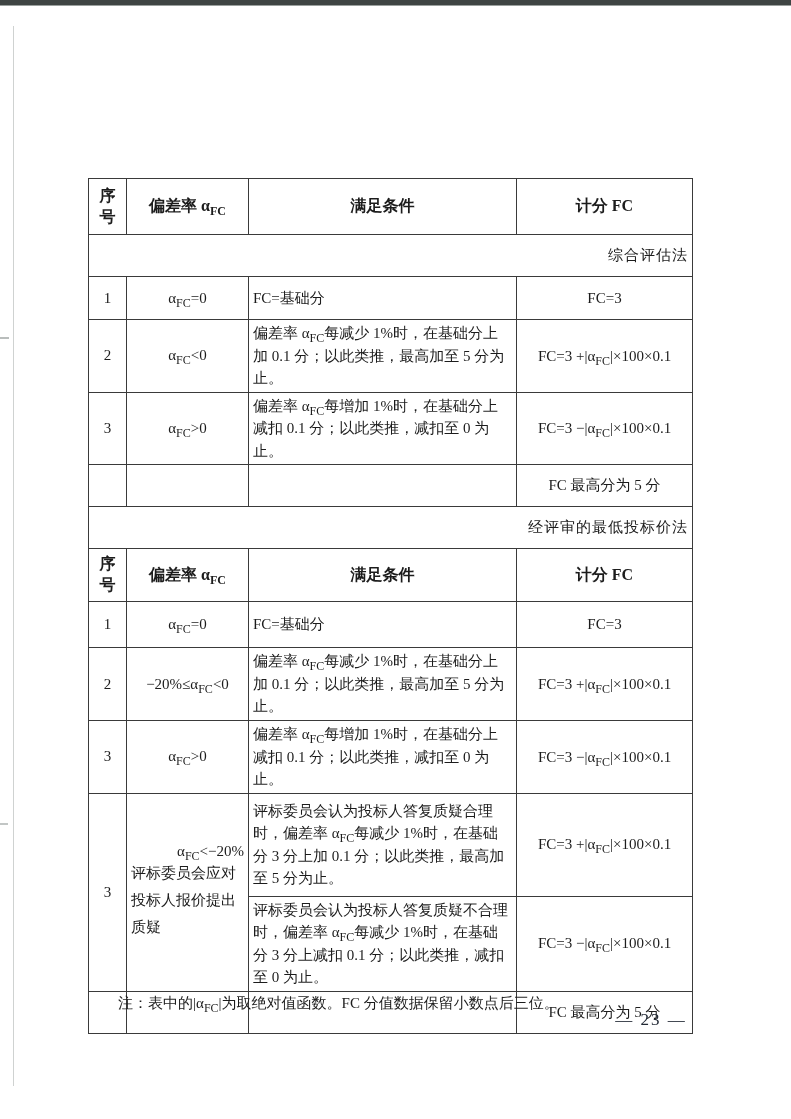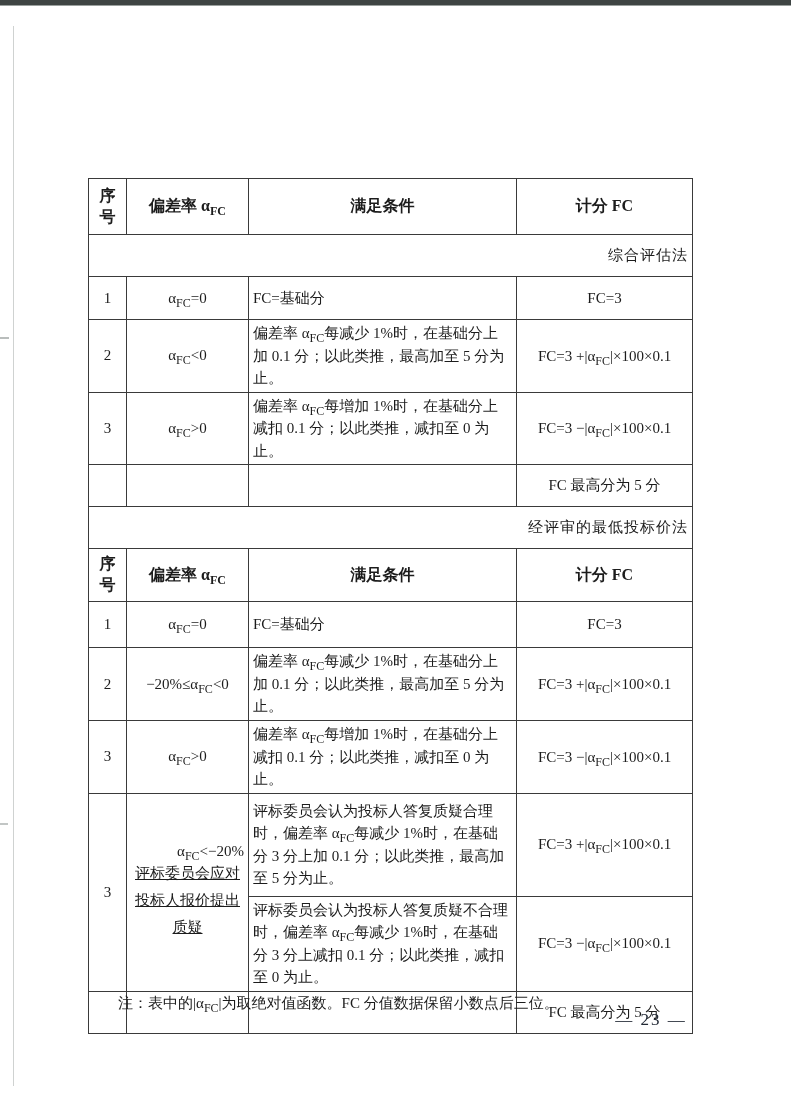--- a/index.html
+++ b/index.html
@@ -25,21 +25,21 @@
     font-size:15px;font-weight:normal;padding:2px 4px;
     word-break:break-all;
   }
   .score-table th{font-weight:bold;font-size:16px;text-align:center;}
   .cell-section{text-align:right;font-weight:bold;font-size:16px;letter-spacing:1px;}
   .cell-no{text-align:center;}
   .cell-dev{text-align:center;}
   .cell-cond{text-align:left;padding:4px 8px;line-height:1.5;}
   .cell-score{text-align:center;padding:4px 7px;line-height:1.35;}
   .dev-line1{display:block;text-align:right;}
-  .dev-line2{display:block;text-align:center;line-height:1.8;text-decoration:underline;}
+  .dev-line2{display:block;text-align:left;line-height:1.8;}
   sub{font-size:12px;line-height:0;}
   .note{
     position:absolute;left:118px;top:993px;width:560px;
     font-size:15px;line-height:1.4;
   }
   .page-number{
     position:absolute;left:596px;top:1010px;width:110px;
     font-size:17px;text-align:center;letter-spacing:2px;color:#222935;
   }
 </style>

